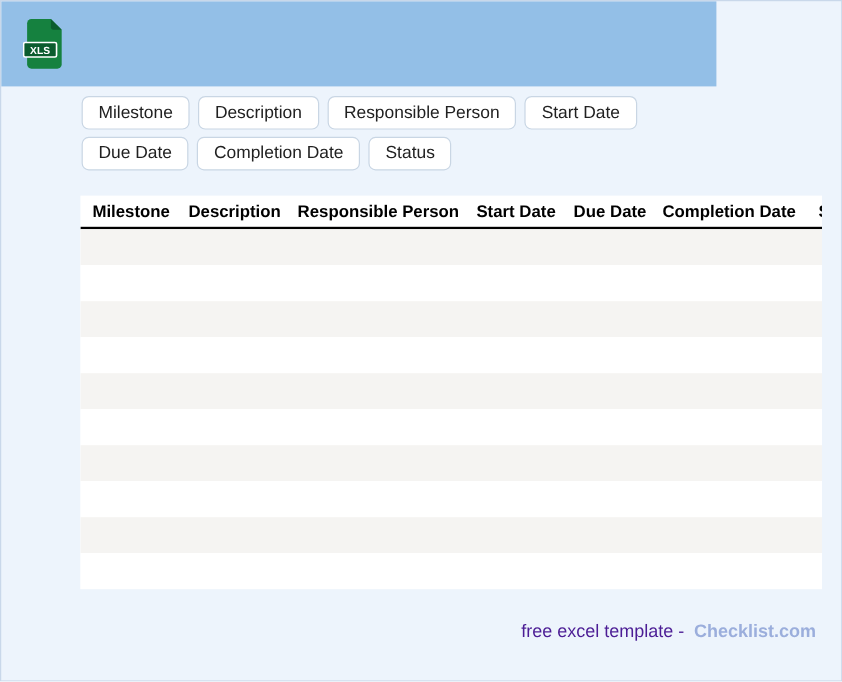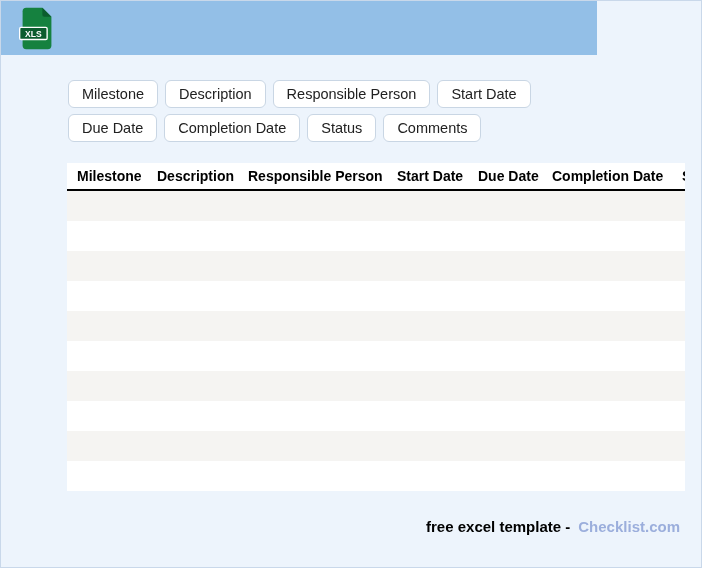--- a/index.html
+++ b/index.html
@@ -13,21 +13,21 @@
     background: #EDF4FC;
     border: 1px solid #C9D8EA;
     overflow: hidden;
   }
 
   
   .header-bar {
     position: absolute;
     left: 0; top: 0;
     width: 596px;
-    height: 54px;
+    height: 71px;
     background: #93BFE7;
     display: flex;
     align-items: center;
     padding-left: 18px;
   }
   .file-icon { width: 36px; height: 45px; margin-right: 14px; flex: 0 0 auto; }
   .header-title {
     color: #FFFFFF;
     font-size: 21px;
     font-weight: 500;
@@ -88,21 +88,21 @@
   .trow.even { background: #FFFFFF; }
 
   
   .footer {
     position: absolute;
     top: 517px;
     right: 21px;
     font-size: 15px;
     white-space: nowrap;
   }
-  .footer-text { color: #000000; font-weight: 700; }
+  .footer-text { color: #4c1d95; font-weight: 400; }
   .footer-brand { color: #9BAEDC; font-weight: bold; margin-left: 8px; }
 </style>
 </head>
 <body>
 
 <div class="page">
 
   <div class="header-bar">
     <svg class="file-icon" viewBox="0 0 40 50" xmlns="http://www.w3.org/2000/svg">
 
@@ -115,21 +115,20 @@
   </div>
 
   <div class="chips">
     <div class="chip">Milestone</div>
     <div class="chip">Description</div>
     <div class="chip">Responsible Person</div>
     <div class="chip">Start Date</div>
     <div class="chip">Due Date</div>
     <div class="chip">Completion Date</div>
     <div class="chip">Status</div>
-    <div class="chip">Comments</div>
   </div>
 
   <div class="table">
     <div class="thead">
       <div class="th c0">Milestone</div>
       <div class="th c1">Description</div>
       <div class="th c2">Responsible Person</div>
       <div class="th c3">Start Date</div>
       <div class="th c4">Due Date</div>
       <div class="th c5">Completion Date</div>

